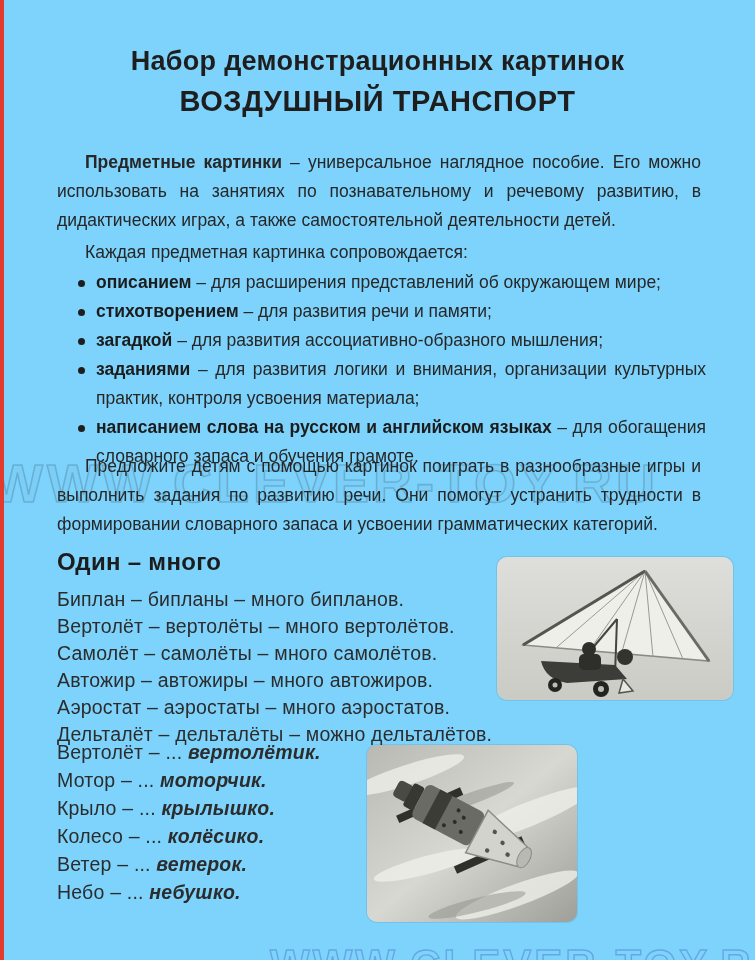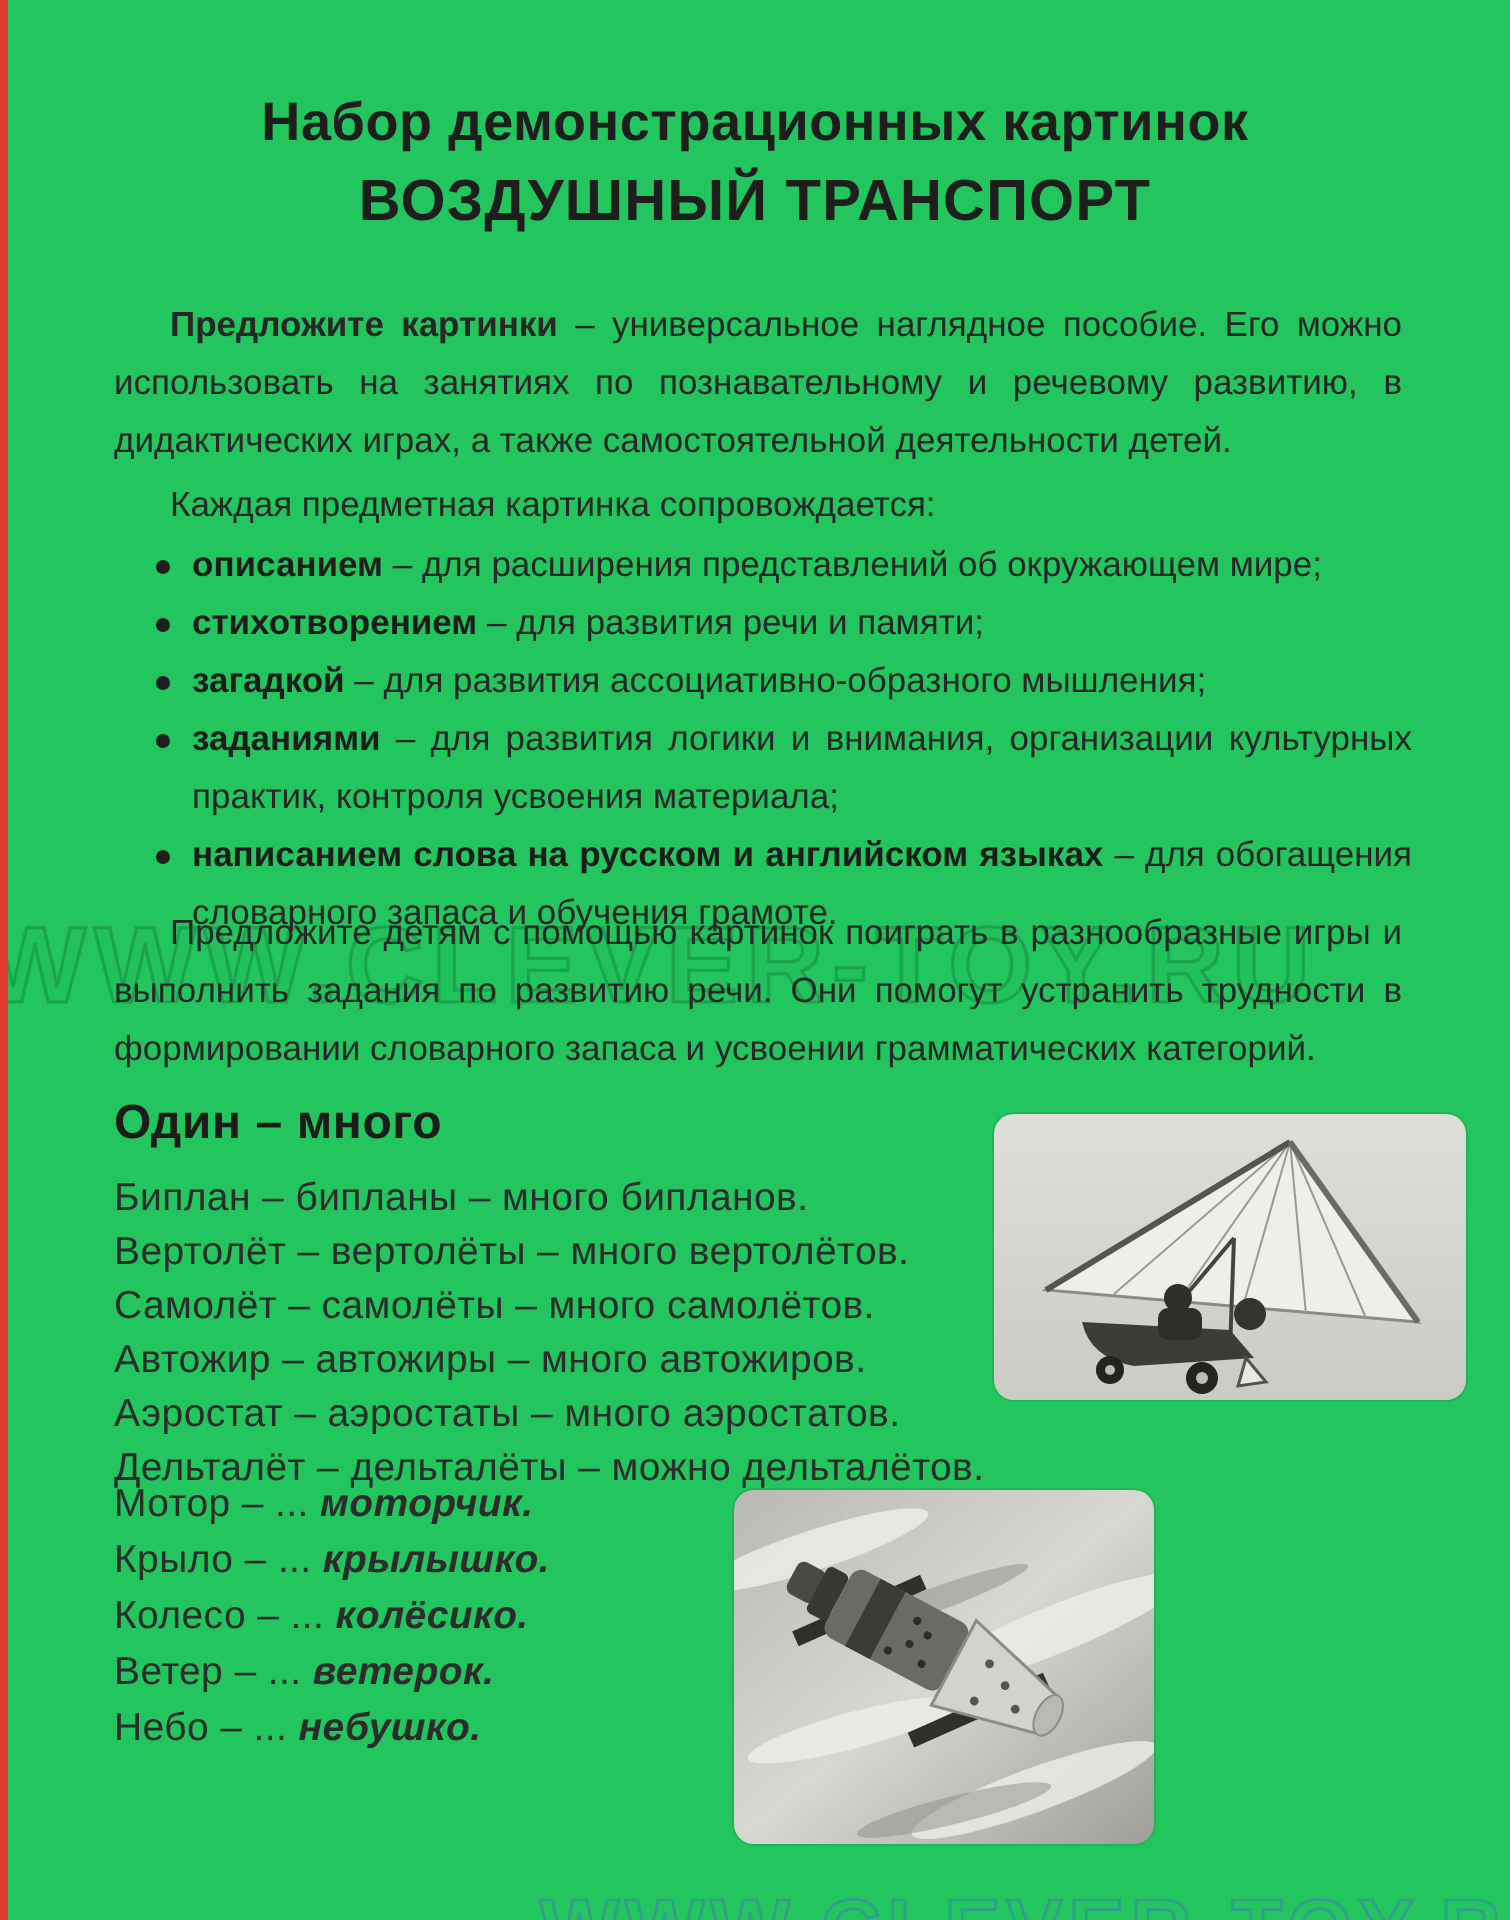--- a/index.html
+++ b/index.html
@@ -1,20 +1,20 @@
 <!DOCTYPE html>
 <html><head>
 <meta charset="utf-8">
 <style>
   * { margin:0; padding:0; box-sizing:border-box; }
   html,body { background:#ffffff; }
   body { font-family:"Liberation Sans","DejaVu Sans",sans-serif; color:#262626; }
   .page {
     position:relative; width:755px; height:960px; margin:0 auto;
-    background:#22c55e; overflow:hidden;
+    background:#7dd3fc; overflow:hidden;
   }
   .red-edge {
     position:absolute; left:0; top:0; width:4px; height:960px;
     background:#e23b2e; z-index:5;
   }
   .title-block { position:absolute; top:46px; left:0; width:755px; text-align:center; z-index:2; }
   .title-line1 { font-size:27px; font-weight:700; color:#1e1e1e; letter-spacing:0.3px; }
   .title-line2 { font-size:29px; font-weight:700; color:#1e1e1e; margin-top:8px; letter-spacing:0.6px; }
 
   .para {
@@ -69,21 +69,21 @@
 
 <div class="page">
 
   <div class="red-edge"></div>
 
   <div class="title-block">
     <div class="title-line1">Набор демонстрационных картинок</div>
     <div class="title-line2">ВОЗДУШНЫЙ ТРАНСПОРТ</div>
   </div>
 
-  <p class="para indent intro-para"><b>Предложите картинки</b><span> – универсальное наглядное пособие. Его можно использовать на занятиях по познавательному и речевому развитию, в дидактических играх, а также самостоятельной деятельности детей.</span></p>
+  <p class="para indent intro-para"><b>Предметные картинки</b><span> – универсальное наглядное пособие. Его можно использовать на занятиях по познавательному и речевому развитию, в дидактических играх, а также самостоятельной деятельности детей.</span></p>
 
   <p class="para indent acc-heading">Каждая предметная картинка сопровождается:</p>
 
   <div class="bullets">
     <div class="item"><b>описанием</b><span> – для расширения представлений об окружающем мире;</span></div>
     <div class="item"><b>стихотворением</b><span> – для развития речи и памяти;</span></div>
     <div class="item"><b>загадкой</b><span> – для развития ассоциативно-образного мышления;</span></div>
     <div class="item"><b>заданиями</b><span> – для развития логики и внимания, организации культурных практик, контроля усвоения материала;</span></div>
     <div class="item"><b>написанием слова на русском и английском языках</b><span> – для обогащения словарного запаса и обучения грамоте.</span></div>
   </div>
@@ -140,20 +140,21 @@
 
       <circle cx="58" cy="128" r="7" fill="#23231f"></circle>
       <circle cx="58" cy="128" r="2.5" fill="#bdbdb8"></circle>
       <circle cx="104" cy="132" r="8" fill="#23231f"></circle>
       <circle cx="104" cy="132" r="3" fill="#bdbdb8"></circle>
       <path d="M126 122 L136 134 L122 136 Z" fill="#e8e8e2" stroke="#55554f" stroke-width="1.5"></path>
     </svg>
   </div>
 
   <div class="say-kindly">
+    <div class="row"><span>Вертолёт – ... </span><i>вертолётик.</i></div>
     <div class="row"><span>Мотор – ... </span><i>моторчик.</i></div>
     <div class="row"><span>Крыло – ... </span><i>крылышко.</i></div>
     <div class="row"><span>Колесо – ... </span><i>колёсико.</i></div>
     <div class="row"><span>Ветер – ... </span><i>ветерок.</i></div>
     <div class="row"><span>Небо – ... </span><i>небушко.</i></div>
   </div>
 
   <div class="photo photo-spacecraft">
     <svg viewBox="0 0 210 177" xmlns="http://www.w3.org/2000/svg">
       <defs>

